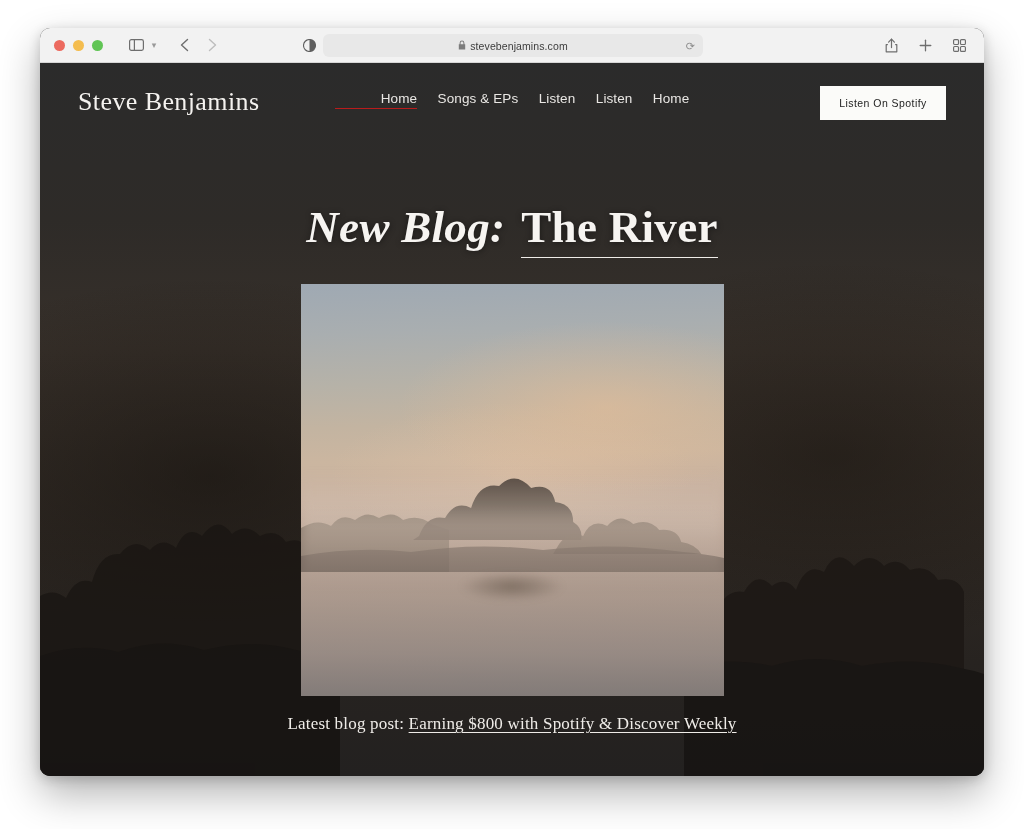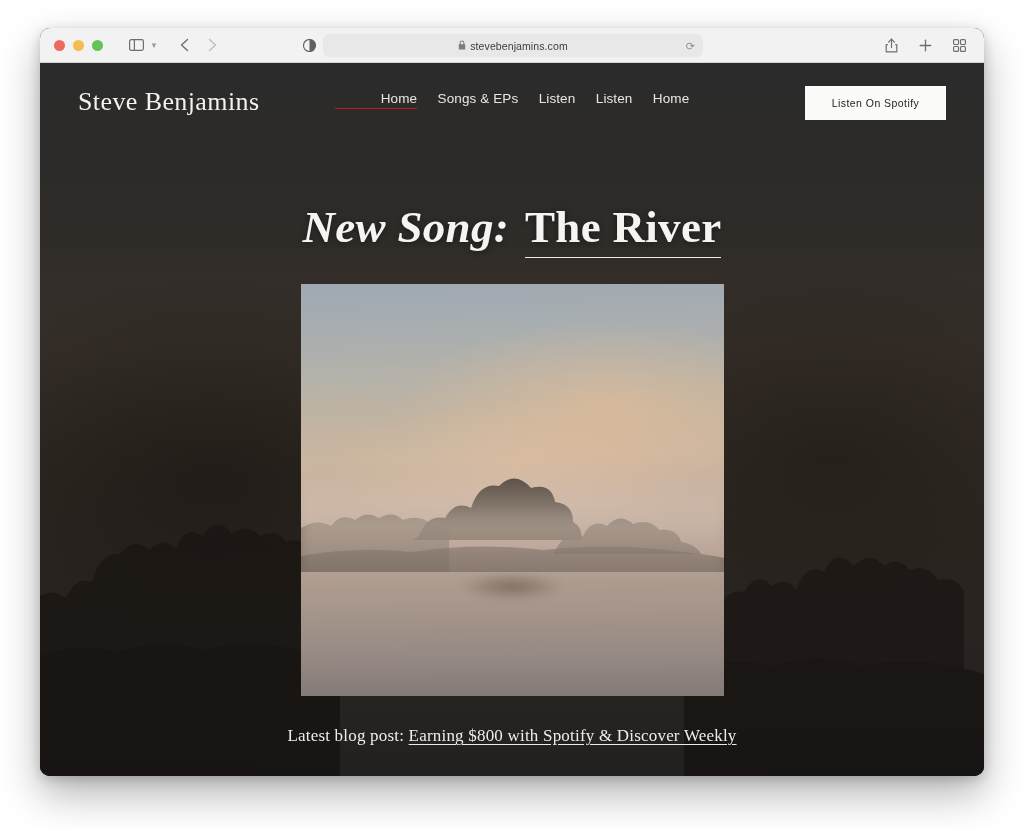--- a/index.html
+++ b/index.html
@@ -118,21 +118,21 @@
     font-size:13.5px; color:#e9e7e4;
     margin:0 8px 6px;
     padding-bottom:2px;
     text-decoration:none;
     letter-spacing:0.1px;
   }
   #main-nav .nav-link.active { border-bottom:1px solid #b91c1c;padding-left:46px; }
 
   #spotify-button {
     position:absolute; right:38px; top:23px;
-    width:141px; height:34px;
+    width:126px; height:34px;
     background:#fbfbf9;
     display:flex; align-items:center; justify-content:center;
     color:#1d1d1d;
     font-size:10.5px;
     letter-spacing:0.45px;
     border:none;
     cursor:pointer;
   }
 
   
@@ -202,21 +202,21 @@
   }
   #hero-trees { position:absolute; left:0; right:0; top:36%; height:34%; }
   #hero-reflection {
     position:absolute; left:38%; top:70%; width:24%; height:7%;
     background:radial-gradient(ellipse at center, rgba(92,78,66,0.55), rgba(92,78,66,0) 72%);
     filter:blur(3px);
   }
 
   
   #blog-line {
-    margin-top:30px;
+    margin-top:18px;
     text-align:center;
     font-family:"Liberation Serif", serif;
     font-size:17px;
     color:#efece8;
     letter-spacing:0.2px;
   }
   #blog-link {
     color:#efece8;
     text-decoration:underline;
     text-underline-offset:3px;
@@ -324,21 +324,21 @@
           <a class="nav-link" href="#">Listen</a>
           <a class="nav-link" href="#">Home</a>
         </nav>
 
         <button id="spotify-button">Listen On Spotify</button>
       </div>
 
       <div id="hero">
 
         <h1 id="hero-heading">
-          <span id="hero-heading-prefix">New Song:</span><span id="hero-heading-title">The River</span>
+          <span id="hero-heading-prefix">New Blog:</span><span id="hero-heading-title">The River</span>
         </h1>
 
         <div id="hero-image" title="Misty river at dawn with tree silhouettes">
           <div id="hero-sky"></div>
           <div id="hero-glow"></div>
           <svg id="hero-trees" viewBox="0 0 423 140" preserveAspectRatio="none">
             <path fill="#6b5f52" opacity="0.85" d="M0 96 q16 -10 30 -2 q10 -14 24 -6 q12 -10 24 -2 q14 -8 24 2 q16 -6 28 4 l18 6 V140 H0 Z"></path>
             <path fill="#4a4038" opacity="0.9" d="M118 104 q8 -22 26 -18 q10 -18 26 -10 q8 -26 28 -22 q16 -16 32 2 q20 -6 24 14 q18 2 18 20 q10 6 8 18 H112 Z"></path>
             <path fill="#584c41" opacity="0.8" d="M258 112 q10 -14 24 -8 q8 -18 24 -10 q12 -14 26 -2 q16 -6 26 6 q18 -2 22 12 q14 2 20 12 H252 Z"></path>
             <path fill="#3f362f" opacity="0.75" d="M0 124 q56 -10 110 -4 q66 -10 132 -2 q72 -8 140 2 q22 2 41 6 V140 H0 Z"></path>

